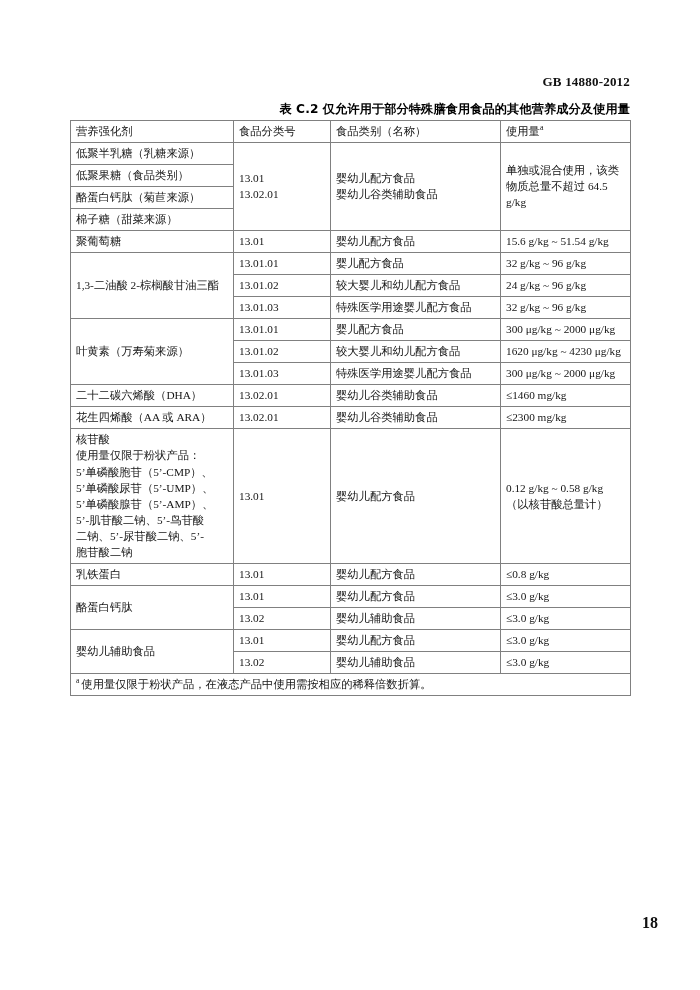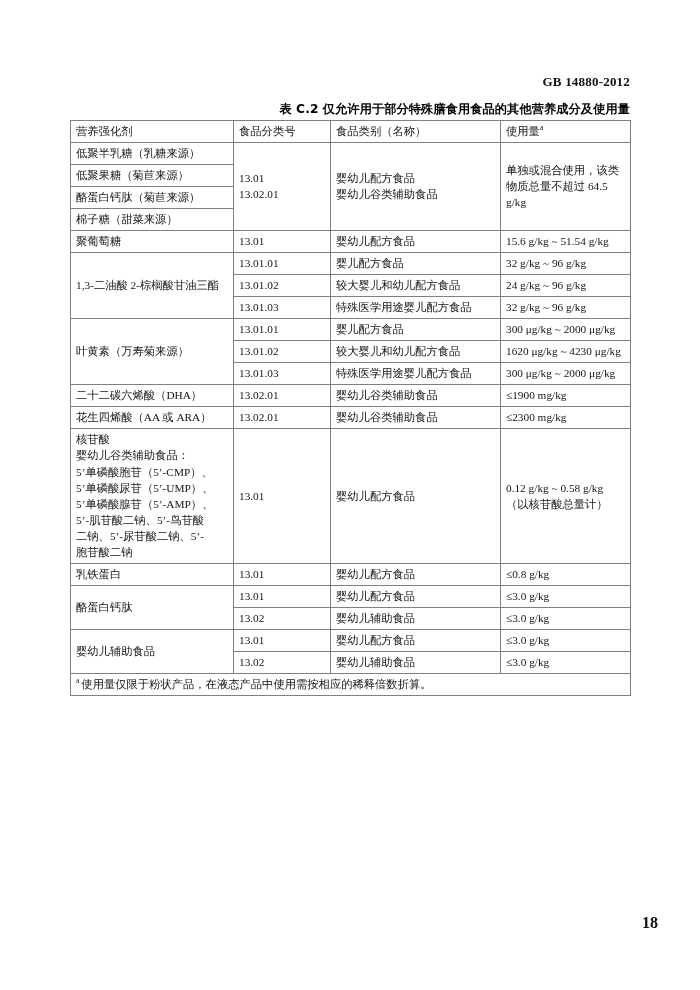--- a/index.html
+++ b/index.html
@@ -157,21 +157,21 @@
             <div>13.01</div>
             <div>13.02.01</div>
           </td>
           <td class="mid" rowspan="4">
             <div>婴幼儿配方食品</div>
             <div>婴幼儿谷类辅助食品</div>
           </td>
           <td class="mid amount-multiline" rowspan="4">单独或混合使用，该类物质总量不超过 64.5 g/kg</td>
         </tr>
         <tr>
-          <td>低聚果糖（菊苣来源）</td>
+          <td>低聚果糖（食品类别）</td>
         </tr>
         <tr>
           <td>酪蛋白钙肽（菊苣来源）</td>
         </tr>
         <tr>
           <td>棉子糖（甜菜来源）</td>
         </tr>
 
         <tr>
           <td>聚葡萄糖</td>
@@ -211,34 +211,34 @@
         <tr>
           <td>13.01.03</td>
           <td>特殊医学用途婴儿配方食品</td>
           <td class="nowrap">300 μg/kg ~ 2000 μg/kg</td>
         </tr>
 
         <tr>
           <td>二十二碳六烯酸（DHA）</td>
           <td>13.02.01</td>
           <td>婴幼儿谷类辅助食品</td>
-          <td class="nowrap">≤1900 mg/kg</td>
+          <td class="nowrap">≤1460 mg/kg</td>
         </tr>
 
         <tr>
           <td>花生四烯酸（AA 或 ARA）</td>
           <td>13.02.01</td>
           <td>婴幼儿谷类辅助食品</td>
           <td class="nowrap">≤2300 mg/kg</td>
         </tr>
 
         <tr>
           <td class="nucleo-list">
             <div>核苷酸</div>
-            <div>婴幼儿谷类辅助食品：</div>
+            <div>使用量仅限于粉状产品：</div>
             <div>5’单磷酸胞苷（5’-CMP）、</div>
             <div>5’单磷酸尿苷（5’-UMP）、</div>
             <div>5’单磷酸腺苷（5’-AMP）、</div>
             <div>5’-肌苷酸二钠、5’-鸟苷酸</div>
             <div>二钠、5’-尿苷酸二钠、5’-</div>
             <div>胞苷酸二钠</div>
           </td>
           <td class="mid">13.01</td>
           <td class="mid">婴幼儿配方食品</td>
           <td class="mid amount-multiline">0.12 g/kg ~ 0.58 g/kg（以核苷酸总量计）</td>

